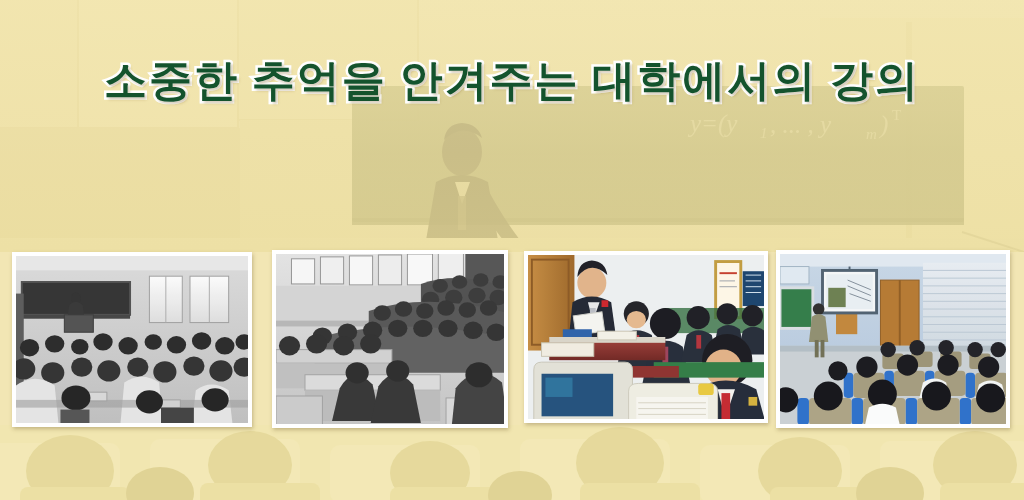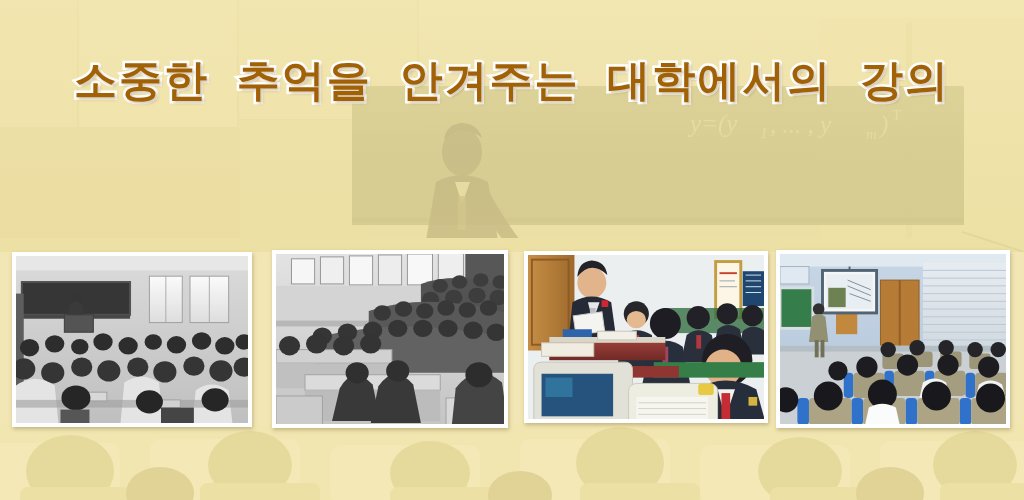--- a/index.html
+++ b/index.html
@@ -13,23 +13,23 @@
   
   .bg-top{position:absolute;left:0;top:0;width:1024px;height:252px;overflow:hidden;}
   .bg-bottom{position:absolute;left:0;top:425px;width:1024px;height:75px;overflow:hidden;}
   .bg-wash{position:absolute;inset:0;background:linear-gradient(180deg,rgba(243,230,170,.80) 0%,rgba(240,226,162,.76) 60%,rgba(238,224,158,.80) 100%);pointer-events:none;}
   .bg-wash2{position:absolute;inset:0;background:rgba(242,230,165,.70);pointer-events:none;}
 
   
   .title-wrap{position:absolute;left:0;top:52px;width:1024px;text-align:center;z-index:40;}
   .title{
     display:inline-block;
-    font-family:Liberation Mono, monospace;
+    font-family:Liberation Serif, serif;
     font-size:43px;font-weight:bold;letter-spacing:2px;
-    color:#a16207;
+    color:#14532d;
     -webkit-text-stroke:5px #ffffff;
     paint-order:stroke fill;
     text-shadow:
       0 0 1px #fff,
       2px 2px 3px rgba(120,90,30,.35);
   }
 
   
   .photo{position:absolute;background:#ffffff;padding:4px;box-sizing:border-box;
          box-shadow:1px 2px 4px rgba(110,90,40,.35);z-index:30;}

